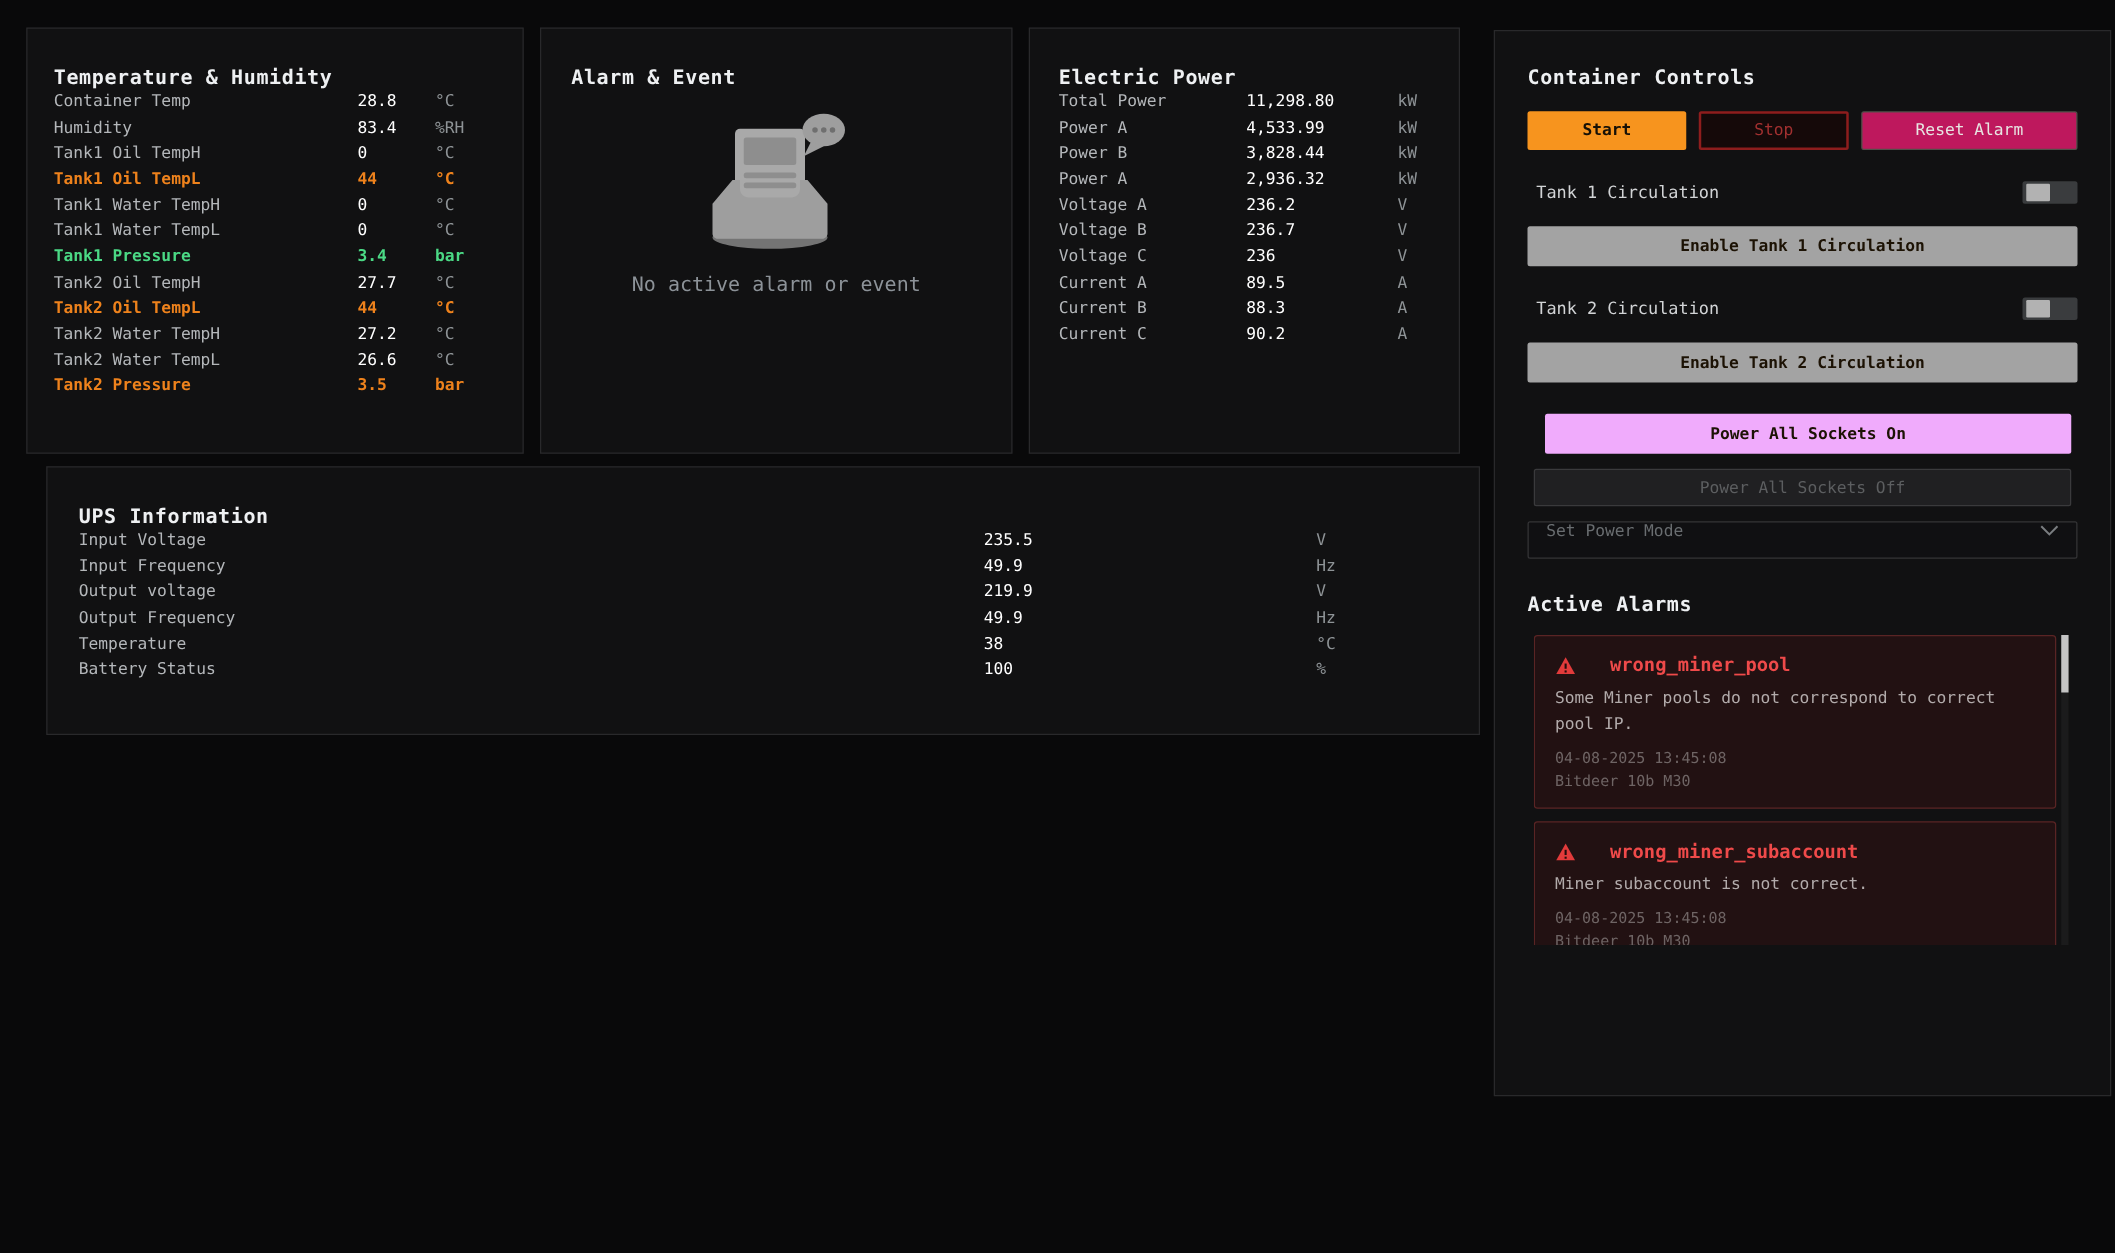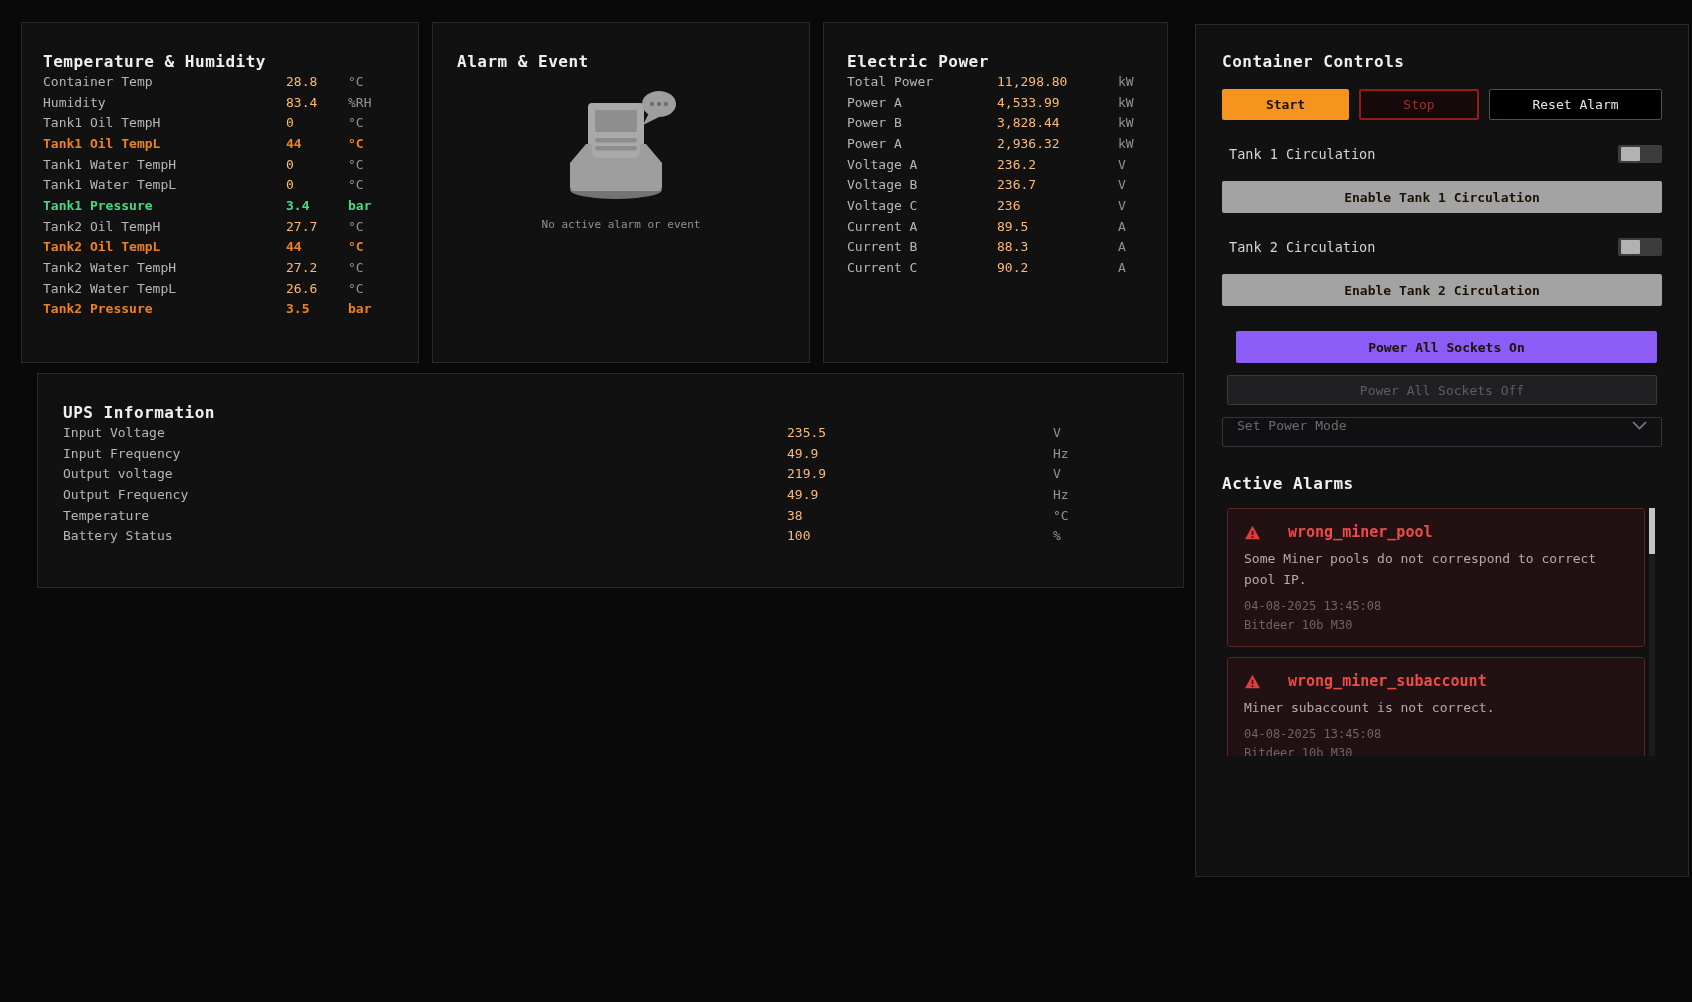--- a/index.html
+++ b/index.html
@@ -31,65 +31,65 @@
   .row {
     display: grid;
     height: 20.7px;
     align-items: center;
     font-size: 13px;
   }
   #temp-rows .row  { grid-template-columns: 243px 62px auto; }
   #power-rows .row { grid-template-columns: 150px 121px auto; }
   #ups-rows .row   { grid-template-columns: 724px 266px auto; }
   .row .label { color: #b4b7ba; }
-  .row .value { color: #fdba74; }
+  .row .value { color: #ffffff; }
   .row .unit  { color: #8e9396; }
   .row.alert-orange .label, .row.alert-orange .value, .row.alert-orange .unit { color: #ee821c; font-weight: 700; }
   .row.ok-green .label, .row.ok-green .value, .row.ok-green .unit { color: #4bd985; font-weight: 700; }
   
   .empty-state { display: flex; flex-direction: column; align-items: center; margin-top: 16px; }
-  .empty-msg { margin-top: 12px; font-size: 11px; color: #8c9298; }
+  .empty-msg { margin-top: 12px; font-size: 16px; color: #8c9298; }
   
   #panel-controls {
     left: 1195px; top: 24px; width: 494px; height: 853px;
     padding: 27px 26px 0 26px;
     display: flex; flex-direction: column;
     overflow: hidden;
   }
   .btn {
     font-family: inherit;
     font-size: 13px;
     border: none;
     border-radius: 2px;
     cursor: pointer;
     display: flex; align-items: center; justify-content: center;
   }
   .btn-row { display: flex; gap: 10px; margin-top: 18px; }
   .btn-start { flex: 0 0 127px; height: 31px; background: #f7941e; color: #161006; font-weight: 700; }
   .btn-stop  { flex: 0 0 120px; height: 31px; background: #150909; color: #a23030; border: 2px solid #8e1d1d; }
-  .btn-reset { flex: 1; height: 31px; background: #000000; color: #e7e6e2; border: 1px solid #53504a; }
+  .btn-reset { flex: 1; height: 31px; background: #be185d; color: #e7e6e2; border: 1px solid #53504a; }
   .control-section { margin-top: 24px; }
   .section-head { display: flex; align-items: center; justify-content: space-between; height: 20px; }
   .section-label { font-size: 13.5px; color: #d2d4d6; padding-left: 7px; }
   .toggle {
     width: 44px; height: 18px;
     background: #3a3c3e;
     border-radius: 2px;
     position: relative;
     cursor: pointer;
     flex: 0 0 44px;
   }
   .toggle .knob {
     position: absolute; left: 3px; top: 2px;
     width: 19px; height: 14px;
     background: #b2b2b2;
     border-radius: 1px;
   }
   .btn-block { width: 100%; height: 32px; margin-top: 17px; background: #a3a3a3; color: #1c1204; font-weight: 700; }
-  .btn-power-on  { height: 32px; margin: 25px 5px 0 14px; background: #8b5cf6; color: #1c1204; font-weight: 700; }
+  .btn-power-on  { height: 32px; margin: 25px 5px 0 14px; background: #f0abfc; color: #1c1204; font-weight: 700; }
   .btn-power-off { height: 30px; margin: 12px 5px 0 5px; background: #202022; color: #5c5e60; border: 1px solid #3a3a3c; }
   .select {
     height: 30px; margin-top: 12px;
     background: #101012;
     border: 1px solid #343436;
     border-radius: 2px;
     display: flex; align-items: flex-start; justify-content: space-between;
     padding: 0 14px;
     font-size: 13px; color: #696d70;
     cursor: pointer;

